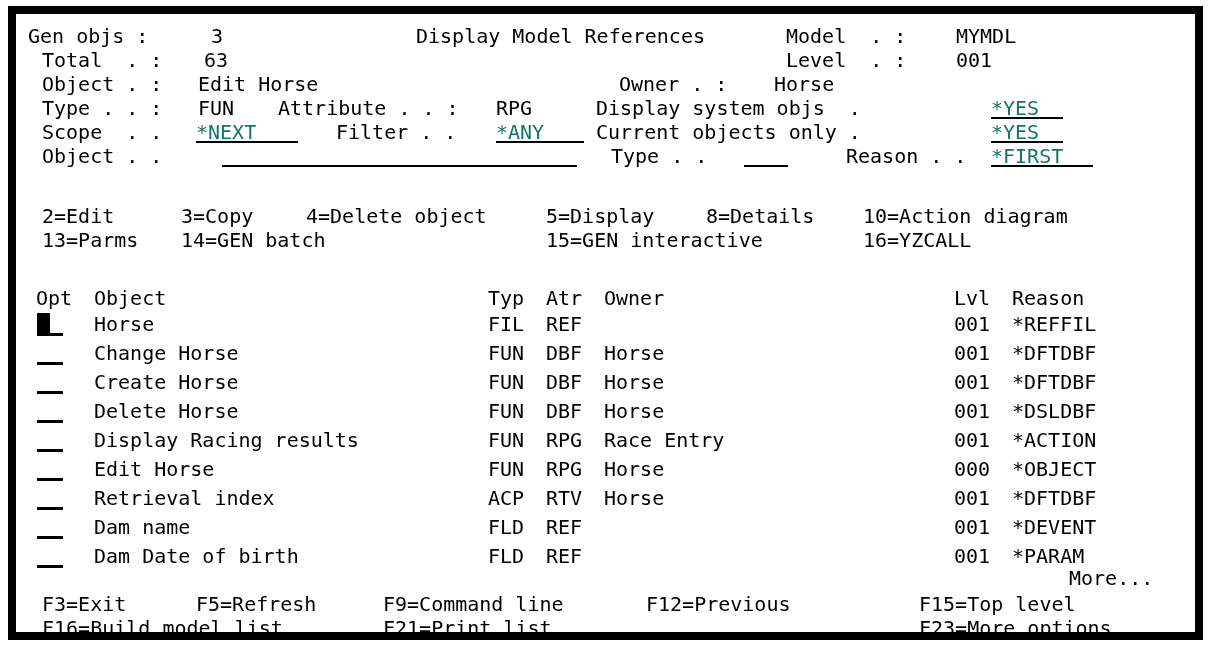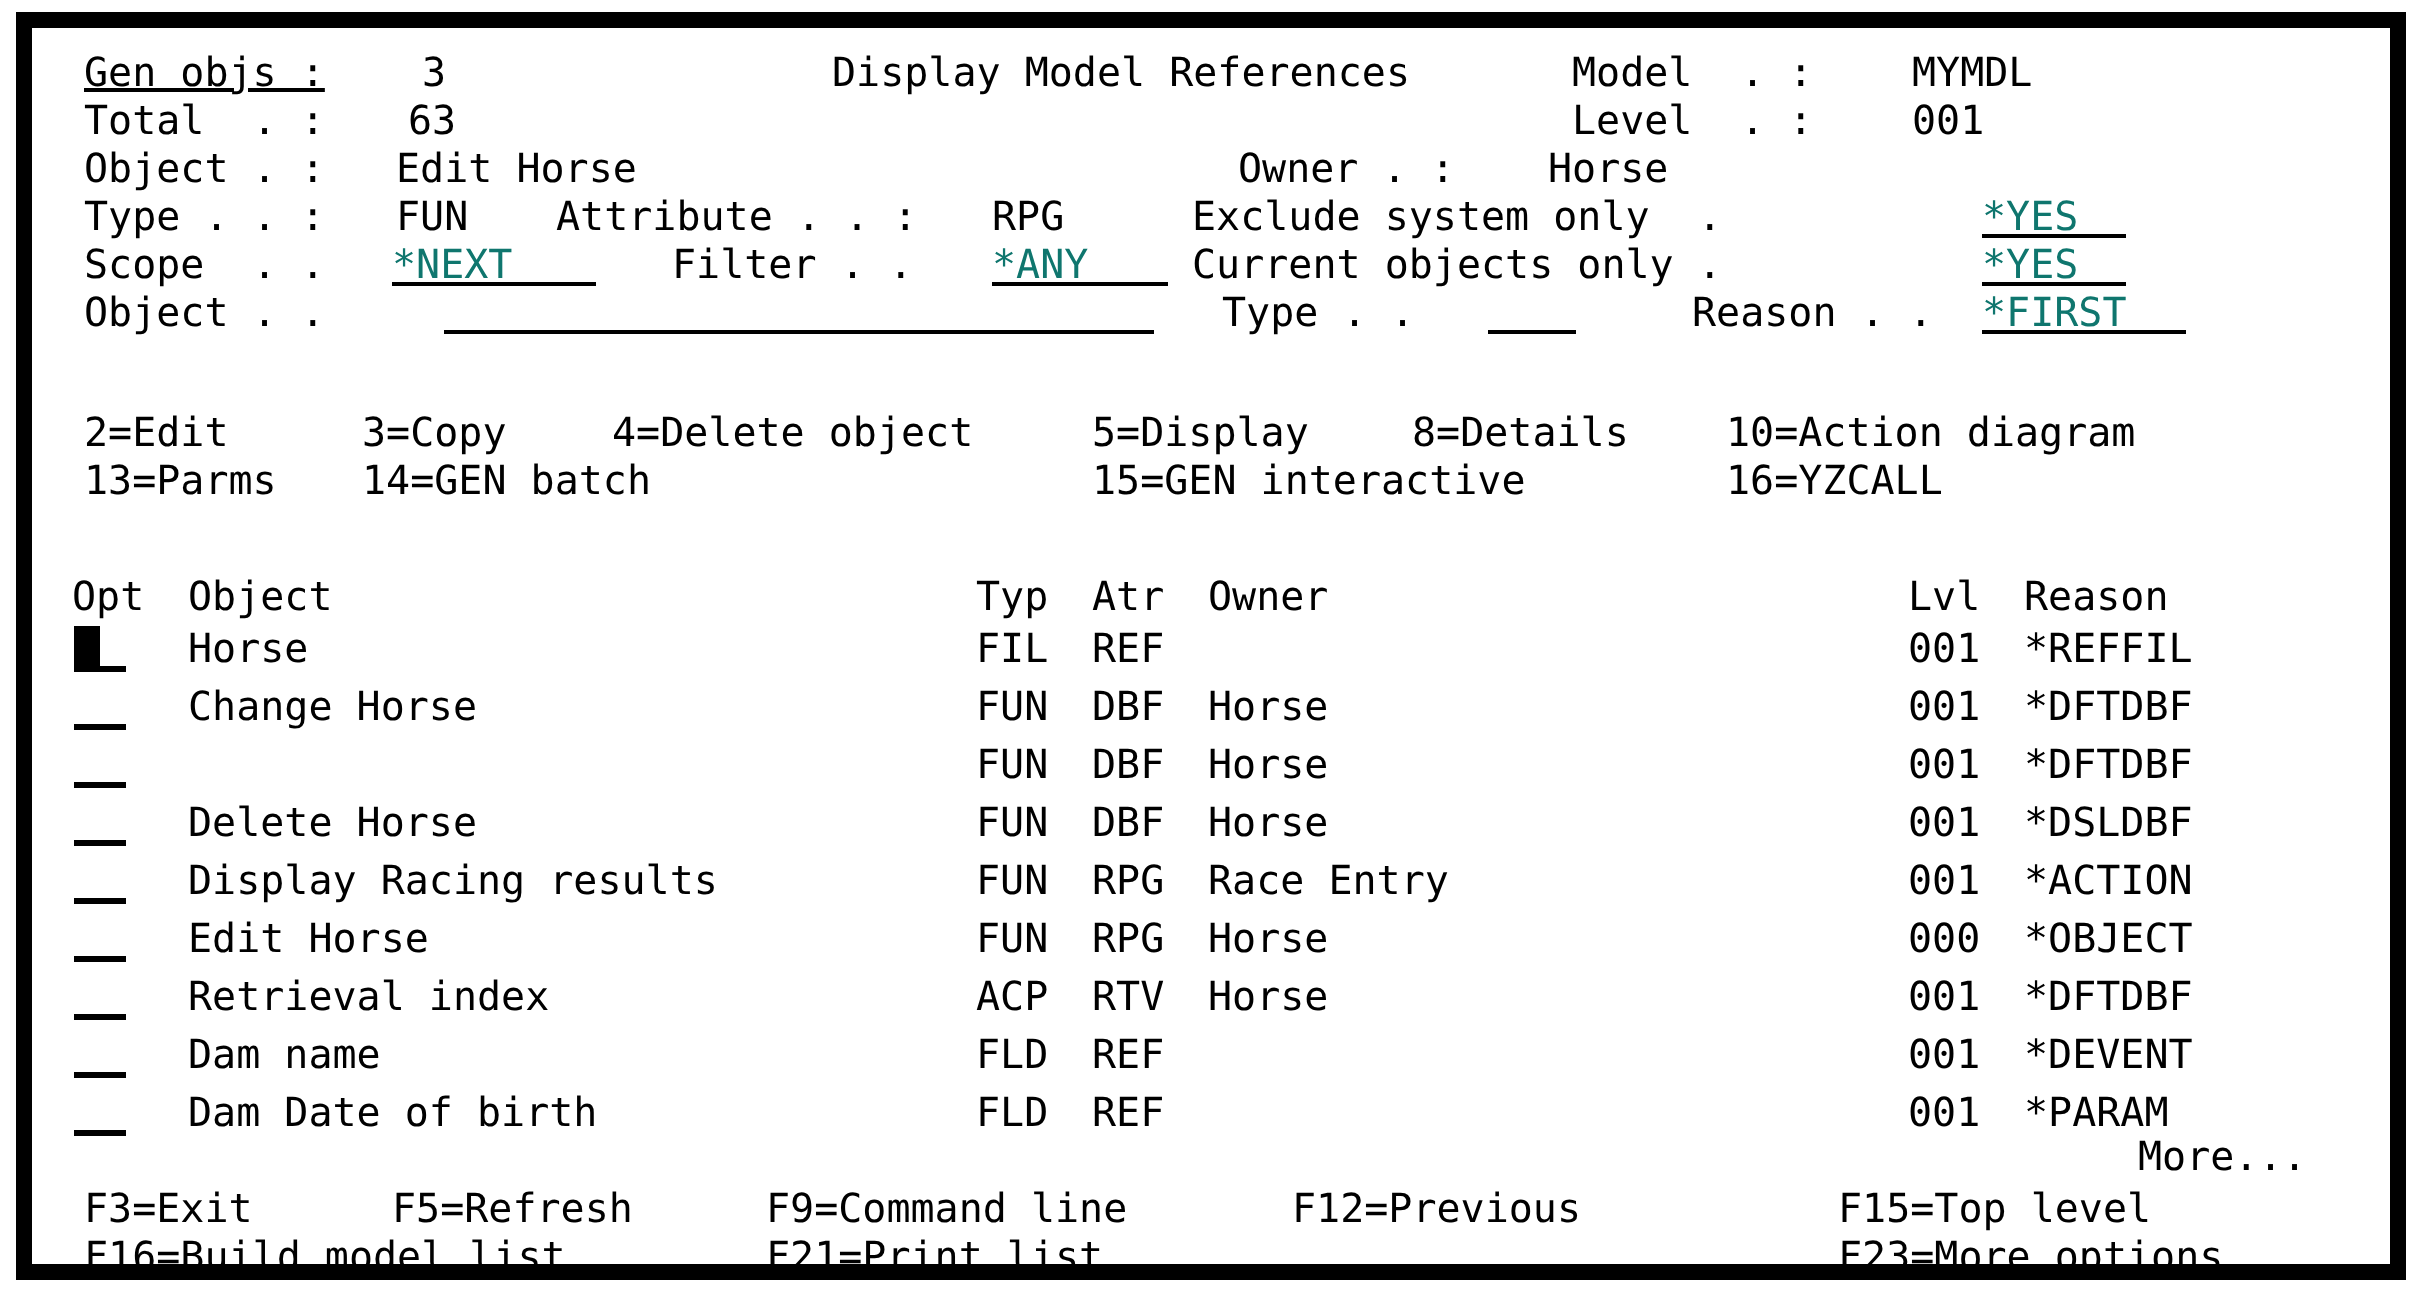--- a/index.html
+++ b/index.html
@@ -77,41 +77,41 @@
 
 <div id="screen">
 
   <div class="frame-bar" id="frame-top"></div>
   <div class="frame-bar" id="frame-bottom"></div>
   <div class="frame-bar" id="frame-left"></div>
   <div class="frame-bar" id="frame-right"></div>
 
   <div id="canvas">
 
-    <span class="cell" style="left:26px;  top:10px;text-decoration:underline;">Gen objs :</span>
+    <span class="cell" style="left:12px;  top:10px;">Gen objs :</span>
     <span class="cell" style="left:195px; top:10px;">3</span>
     <span class="cell bold" style="left:400px; top:10px;">Display Model References</span>
     <span class="cell" style="left:770px; top:10px;">Model  . :</span>
     <span class="cell" style="left:940px; top:10px;">MYMDL</span>
 
     <span class="cell" style="left:26px;  top:34px;">Total  . :</span>
     <span class="cell" style="left:188px; top:34px;">63</span>
     <span class="cell" style="left:770px; top:34px;">Level  . :</span>
     <span class="cell" style="left:940px; top:34px;">001</span>
 
     <span class="cell" style="left:26px;  top:58px;">Object . :</span>
     <span class="cell" style="left:182px; top:58px;">Edit Horse</span>
     <span class="cell" style="left:603px; top:58px;">Owner . :</span>
     <span class="cell" style="left:758px; top:58px;">Horse</span>
 
     <span class="cell" style="left:26px;  top:82px;">Type . . :</span>
     <span class="cell" style="left:182px; top:82px;">FUN</span>
     <span class="cell" style="left:262px; top:82px;">Attribute . . :</span>
     <span class="cell" style="left:480px; top:82px;">RPG</span>
-    <span class="cell" style="left:580px; top:82px;">Exclude system only  .</span>
+    <span class="cell" style="left:580px; top:82px;">Display system objs  .</span>
     <span class="field" style="left:975px; top:82px; width:72px;">*YES</span>
 
     <span class="cell" style="left:26px;  top:106px;">Scope  . .</span>
     <span class="field" style="left:180px; top:106px; width:102px;">*NEXT</span>
     <span class="cell" style="left:320px; top:106px;">Filter . .</span>
     <span class="field" style="left:480px; top:106px; width:88px;">*ANY</span>
     <span class="cell" style="left:580px; top:106px;">Current objects only .</span>
     <span class="field" style="left:975px; top:106px; width:72px;">*YES</span>
 
     <span class="cell" style="left:26px;  top:130px;">Object . .</span>
@@ -152,20 +152,21 @@
 
     <div class="optfield" style="left:21px;  top:328px;"></div>
     <span class="cell" style="left:78px;  top:327px;">Change Horse</span>
     <span class="cell" style="left:472px; top:327px;">FUN</span>
     <span class="cell" style="left:530px; top:327px;">DBF</span>
     <span class="cell" style="left:588px; top:327px;">Horse</span>
     <span class="cell" style="left:938px; top:327px;">001</span>
     <span class="cell" style="left:996px; top:327px;">*DFTDBF</span>
 
     <div class="optfield" style="left:21px;  top:357px;"></div>
+    <span class="cell" style="left:78px;  top:356px;">Create Horse</span>
     <span class="cell" style="left:472px; top:356px;">FUN</span>
     <span class="cell" style="left:530px; top:356px;">DBF</span>
     <span class="cell" style="left:588px; top:356px;">Horse</span>
     <span class="cell" style="left:938px; top:356px;">001</span>
     <span class="cell" style="left:996px; top:356px;">*DFTDBF</span>
 
     <div class="optfield" style="left:21px;  top:386px;"></div>
     <span class="cell" style="left:78px;  top:385px;">Delete Horse</span>
     <span class="cell" style="left:472px; top:385px;">FUN</span>
     <span class="cell" style="left:530px; top:385px;">DBF</span>

